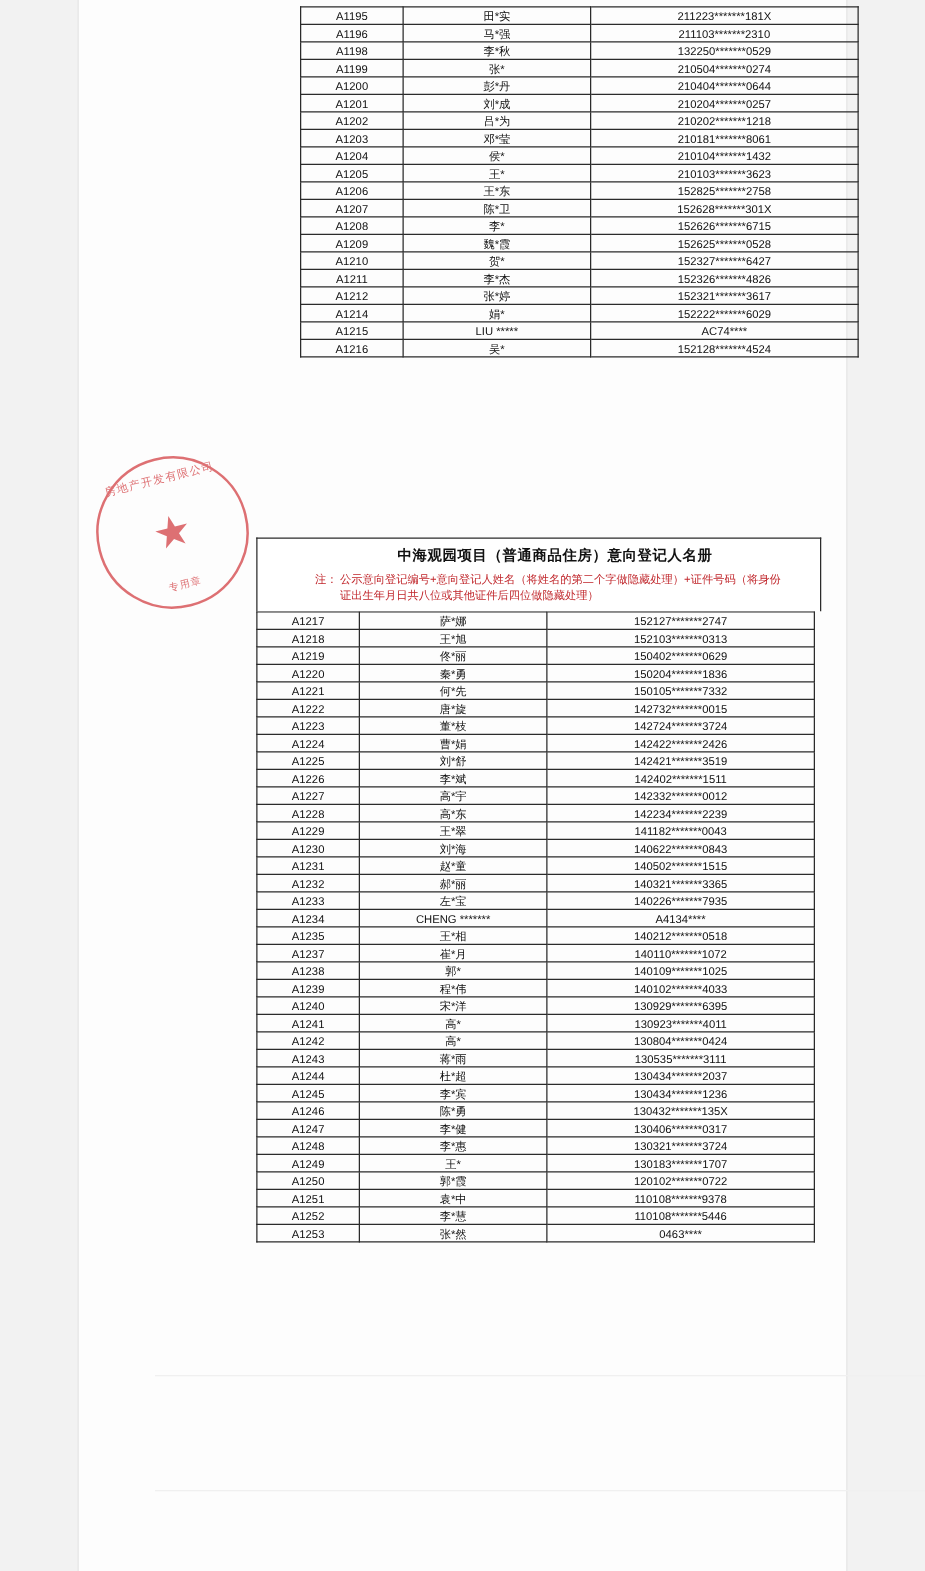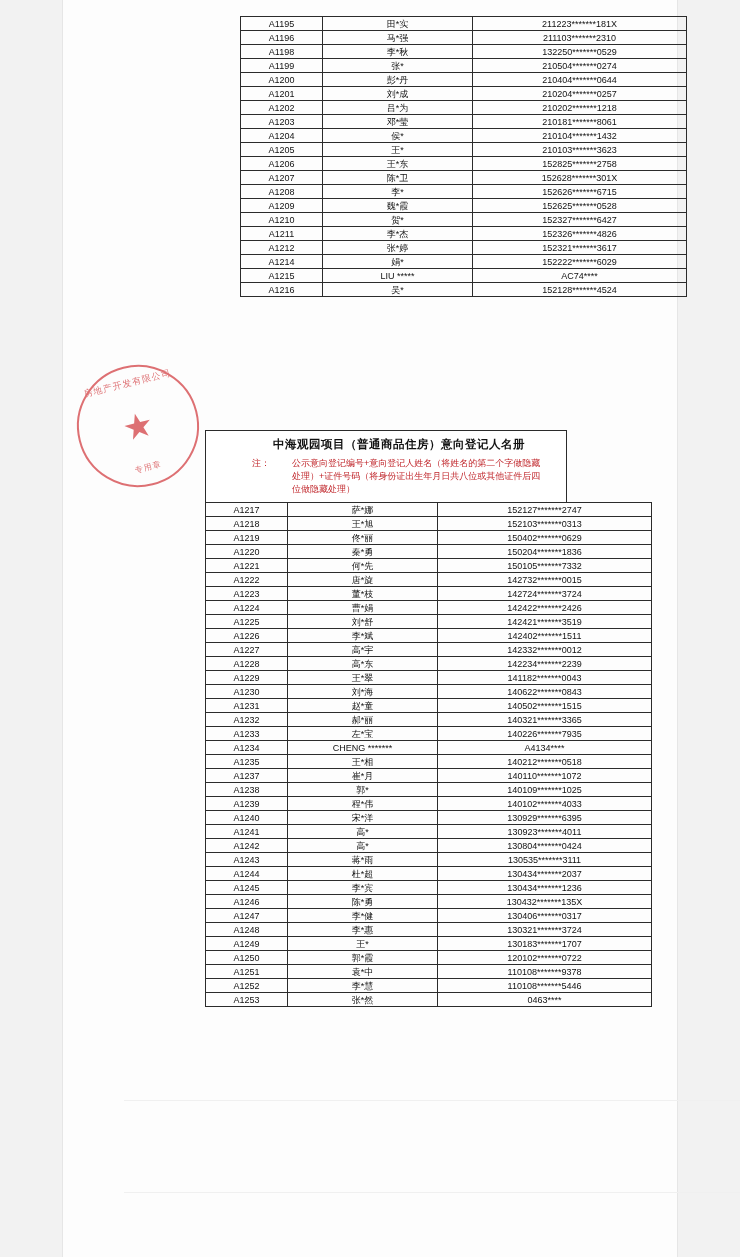--- a/index.html
+++ b/index.html
@@ -61,38 +61,38 @@
     overflow: hidden;
   }
   col.c-id { width: 82px; }
   col.c-name { width: 150px; }
   col.c-cert { width: 214px; }
 
   
   .block-top {
     position: absolute;
     left: 143px;
-    top: 16px;
+    top: 5px;
     width: 448px;
     padding-left: 35px;
   }
 
   
   .block-bottom {
     position: absolute;
     left: 143px;
     top: 430px;
     width: 448px;
   }
 
   
   .hdr {
     border: 1px solid #2b2b2b;
     border-bottom: none;
-    width: 362px;
+    width: 452px;
     box-sizing: border-box;
     padding: 6px 24px 6px 10px;
     background: #ffffff;
     position: relative;
   }
   .hdr-title {
     text-align: center;
     font-size: 11.5px;
     font-weight: bold;
     color: #111;
@@ -106,21 +106,20 @@
     color: #c0262b;
     line-height: 13px;
     padding-left: 36px;
   }
   .hdr-note .note-label {
     flex: 0 0 auto;
     padding-right: 2px;
   }
   .hdr-note .note-text {
     flex: 1 1 auto;
-    margin-left: 20px;
   }
 
   
   .stamp {
     position: absolute;
     left: 15px;
     top: 365px;
     width: 118px;
     height: 118px;
     border-radius: 50%;

